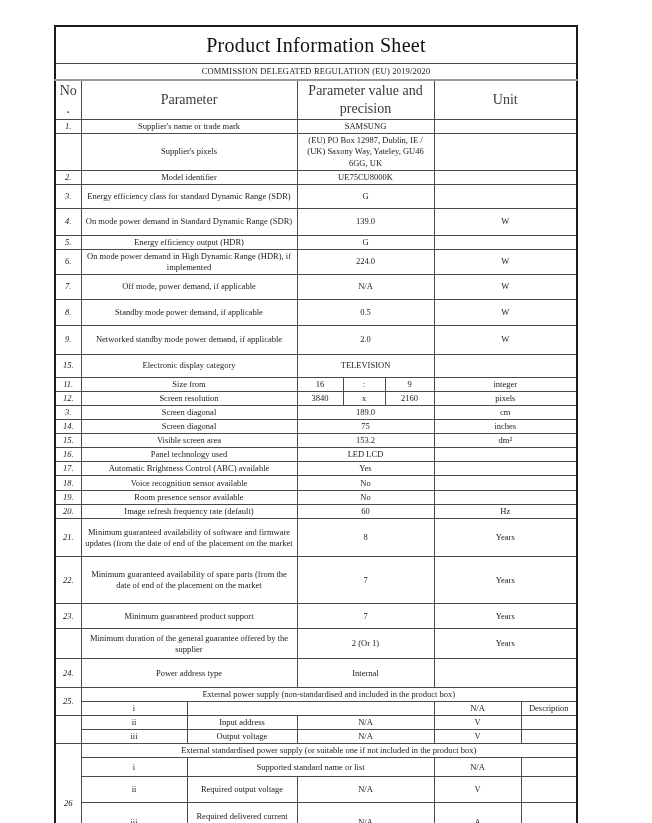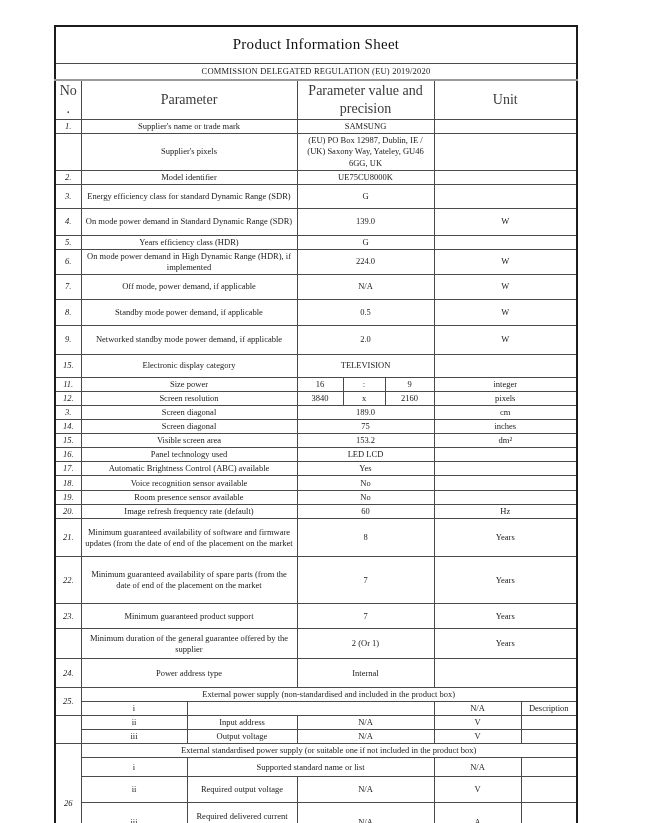--- a/index.html
+++ b/index.html
@@ -1,21 +1,21 @@
 <!DOCTYPE html>
 <html><head>
 <meta charset="utf-8">
 <style>
   html,body{margin:0;padding:0;background:#fff;}
   body{width:652px;height:823px;position:relative;font-family:"Liberation Serif",serif;}
   .sheet{position:absolute;left:54px;top:25px;}
   table{border-collapse:collapse;table-layout:fixed;width:522px;border:2px solid #1c1c1c;}
   td{border:1px solid #4a4a4a;padding:1px 3px;text-align:center;vertical-align:middle;
      font-size:8.5px;line-height:1.3;color:#1b1b1b;overflow:hidden;word-wrap:break-word;}
-  .title-cell{font-size:15px;color:#111;letter-spacing:.3px;}
+  .title-cell{font-size:20px;color:#111;letter-spacing:.3px;}
   .subtitle-cell{font-size:8.5px;letter-spacing:.2px;border-bottom:2.5px solid #9a9a9a;}
   .colhead td{font-size:14px;color:#3a3a3a;font-family:Liberation Serif, serif;}
   .no-col{font-style:italic;}
   .gray-top td{border-top:1.5px solid #a0a0a0;}
 </style>
 </head>
 <body>
 
 <div class="sheet">
 <table>
@@ -69,21 +69,21 @@
     <td colspan="2"></td>
   </tr>
   <tr style="height:27px">
     <td class="no-col">4.</td>
     <td colspan="2">On mode power demand in Standard Dynamic Range (SDR)</td>
     <td colspan="3">139.0</td>
     <td colspan="2">W</td>
   </tr>
   <tr style="height:11px">
     <td class="no-col">5.</td>
-    <td colspan="2">Years efficiency class (HDR)</td>
+    <td colspan="2">Energy efficiency output (HDR)</td>
     <td colspan="3">G</td>
     <td colspan="2"></td>
   </tr>
   <tr style="height:23px">
     <td class="no-col">6.</td>
     <td colspan="2">On mode power demand in High Dynamic Range (HDR), if implemented</td>
     <td colspan="3">224.0</td>
     <td colspan="2">W</td>
   </tr>
   <tr style="height:25px">
@@ -106,21 +106,21 @@
   </tr>
   <tr style="height:23px">
     <td class="no-col">15.</td>
     <td colspan="2">Electronic display category</td>
     <td colspan="3">TELEVISION</td>
     <td colspan="2"></td>
   </tr>
 
   <tr style="height:10px">
     <td class="no-col">11.</td>
-    <td colspan="2">Size power</td>
+    <td colspan="2">Size from</td>
     <td>16</td>
     <td>:</td>
     <td>9</td>
     <td colspan="2">integer</td>
   </tr>
   <tr style="height:11px">
     <td class="no-col">12.</td>
     <td colspan="2">Screen resolution</td>
     <td>3840</td>
     <td>x</td>

